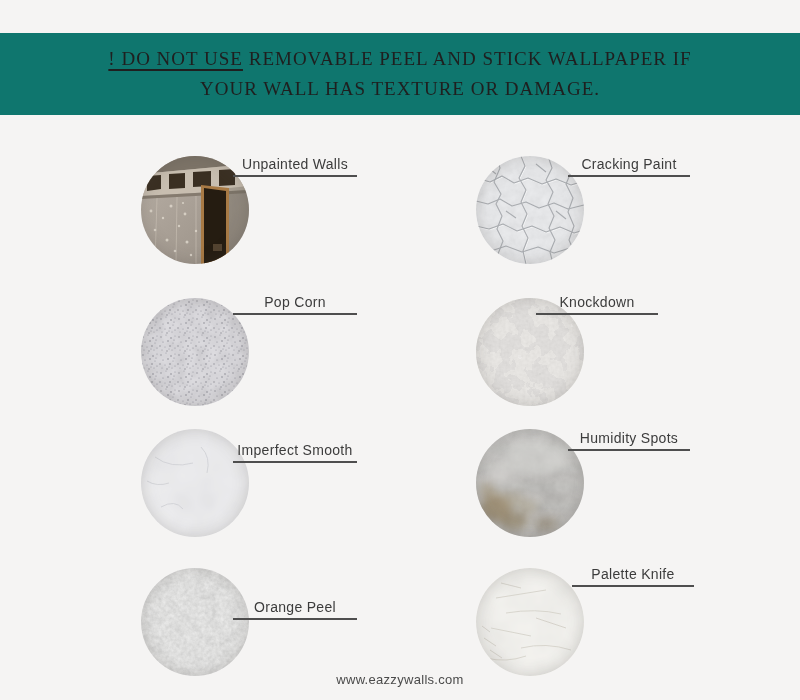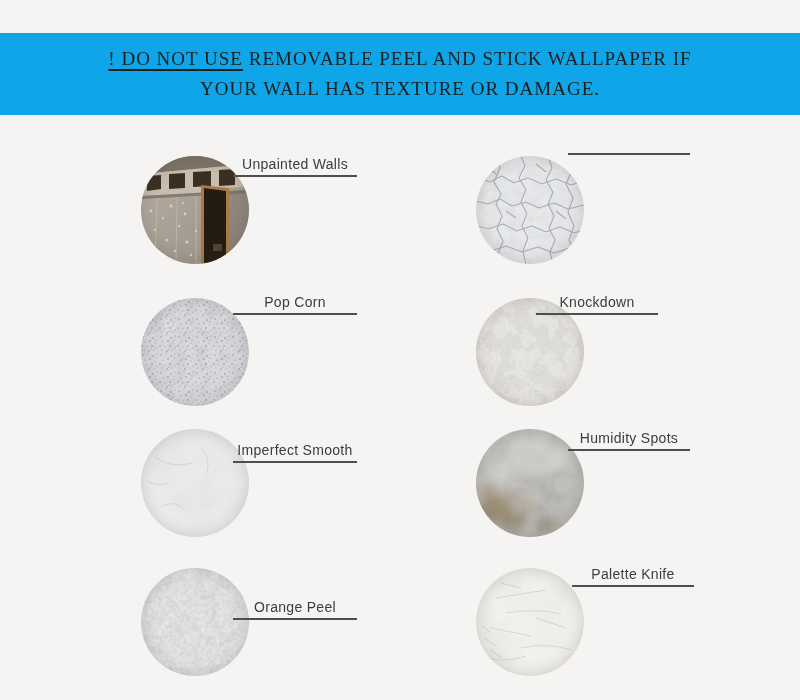--- a/index.html
+++ b/index.html
@@ -1,20 +1,20 @@
 <!DOCTYPE html>
 <html><head>
 <meta charset="utf-8">
 <style>
   html,body{margin:0;padding:0;background:#f5f4f3;}
   .canvas{position:relative;width:800px;height:700px;background:#f5f4f3;overflow:hidden;
           font-family:"Liberation Sans",sans-serif;}
 
   
-  .banner{position:absolute;left:0;top:33px;width:800px;height:82px;background:#0ea5e9;
+  .banner{position:absolute;left:0;top:33px;width:800px;height:82px;background:#0f766e;
           display:flex;align-items:center;justify-content:center;}
   .banner-text{margin:0;max-width:632px;text-align:center;
                font-family:"Liberation Serif",serif;font-size:19px;line-height:30px;
                letter-spacing:1px;color:#1f1f1f;font-weight:400;}
   .banner-text .emph{text-decoration:underline;text-decoration-thickness:1.5px;text-underline-offset:4px;}
 
   
   .swatch{position:absolute;width:108px;height:108px;border-radius:50%;overflow:hidden;}
   .swatch svg{display:block;width:100%;height:100%;}
   .swatch::after{content:"";position:absolute;inset:0;border-radius:50%;
@@ -118,20 +118,21 @@
         <path d="M0,92 L15,95 L30,90 L46,96 L62,91 L78,97 L94,92 L108,95"></path>
         <path d="M20,0 L24,12 L18,26 L25,38 L20,48 L26,60 L21,73 L27,85 L22,98 L25,108"></path>
         <path d="M45,0 L49,10 L43,22 L50,34 L45,46 L51,58 L46,70 L52,82 L47,95 L50,108"></path>
         <path d="M72,0 L76,12 L70,24 L77,36 L72,48 L78,60 L73,72 L79,84 L74,96 L77,108"></path>
         <path d="M92,0 L96,14 L90,28 L97,42 L92,56 L98,70 L93,84 L99,98"></path>
         <path d="M8,8 L20,18 M60,8 L70,16 M30,55 L40,62 M80,55 L90,63"></path>
       </g>
     </svg>
   </div>
   <div class="caption" style="left:568px;top:153px;width:122px;">
+    <span class="caption-text">Cracking Paint</span>
     <div class="caption-rule"></div>
   </div>
 
   <div class="swatch" style="left:141px;top:298px;">
     <svg viewBox="0 0 108 108">
       <defs>
         <filter id="pc-n">
             <feTurbulence type="fractalNoise" baseFrequency="0.09" numOctaves="3" seed="5"></feTurbulence>
           <feColorMatrix type="saturate" values="0"></feColorMatrix>
           <feComponentTransfer>
@@ -325,14 +326,17 @@
         <path d="M25,15 L45,20"></path>
         <path d="M8,70 L20,78 M14,82 L26,90 M6,58 L14,64"></path>
       </g>
     </svg>
   </div>
   <div class="caption" style="left:572px;top:563px;width:122px;">
     <span class="caption-text">Palette Knife</span>
     <div class="caption-rule"></div>
   </div>
 
+  <div class="footer">
+    <span>www.eazzywalls.com</span>
+  </div>
 
 </div>
 
 </body></html>

